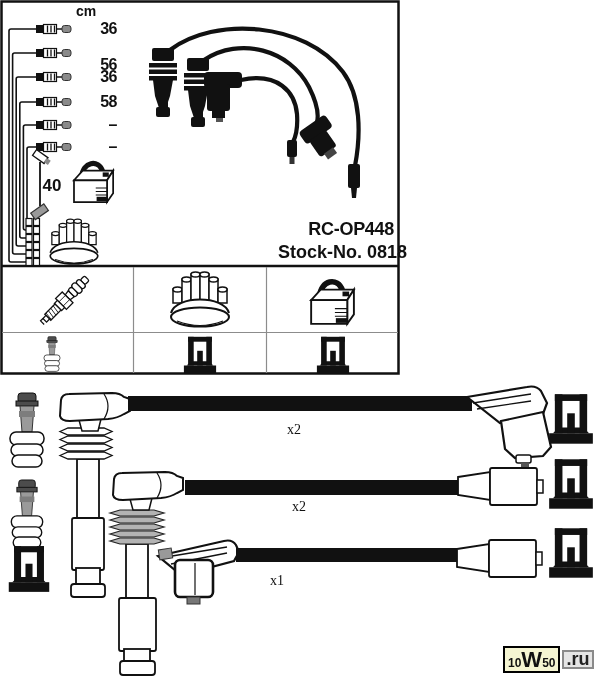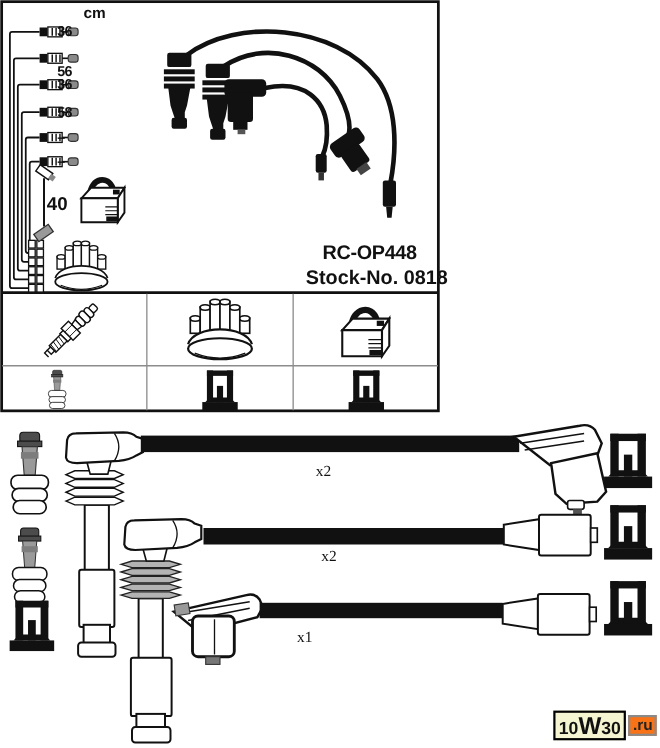--- a/index.html
+++ b/index.html
@@ -1,29 +1,29 @@
 <!DOCTYPE html>
 <html><head>
 <meta charset="utf-8">
 <style>
   html,body{margin:0;padding:0;background:#fff;}
   #stage{position:relative;width:600px;height:680px;background:#fff;overflow:hidden;
          font-family:"Liberation Sans",sans-serif;color:#111;}
   #art{position:absolute;left:0;top:0;}
   .txt{position:absolute;font-weight:bold;color:#111;white-space:nowrap;}
-  .len{left:52px;width:36px;text-align:left;font-size:13px;line-height:20px;letter-spacing:-0.5px;}
+  .len{left:81px;width:36px;text-align:right;font-size:16px;line-height:20px;letter-spacing:-0.5px;}
   .qty{font-family:"Liberation Serif",serif;font-weight:normal;font-size:14px;
        width:44px;text-align:left;line-height:26px;}
   #wm{position:absolute;left:503px;top:646px;display:flex;align-items:center;}
   #wm .main{display:flex;align-items:baseline;border:2px solid #000;background:#f5f5d2;
             padding:0 3px;height:23px;}
-  #wm .main .n{font-size:16px;font-weight:bold;line-height:23px;}
+  #wm .main .n{font-size:12px;font-weight:bold;line-height:23px;}
   #wm .main .bigw{font-size:22px;font-weight:bold;line-height:23px;}
-  #wm .ru{margin-left:2px;border:2px solid #8a8a8a;background:#f97316;color:#222;
-          font-size:14px;font-weight:bold;line-height:15px;padding:0 2px;height:15px;}
+  #wm .ru{margin-left:2px;border:2px solid #8a8a8a;background:#e5e5e5;color:#222;
+          font-size:18px;font-weight:bold;line-height:15px;padding:0 2px;height:15px;}
 </style>
 </head>
 <body>
 
 <div id="stage">
 
 <svg id="art" width="600" height="680" viewBox="0 0 600 680">
   <defs>
 
     <g id="terminal">
@@ -266,29 +266,29 @@
 
 <div class="txt len" style="top:19px;">36</div>
 <div class="txt len" style="top:43px;margin-top:12px;">56</div>
 <div class="txt len" style="top:67px;">36</div>
 <div class="txt len" style="top:92px;">58</div>
 <div class="txt len" style="top:115px;">–</div>
 <div class="txt len" style="top:137px;">–</div>
 
 <div class="txt" style="left:38px;top:176px;width:28px;text-align:center;font-size:17px;">40</div>
 
-<div class="txt" style="left:278px;top:219px;width:116px;text-align:center;font-size:18px;letter-spacing:-0.3px;">RC-OP448</div>
+<div class="txt" style="left:278px;top:219px;width:116px;text-align:right;font-size:18px;letter-spacing:-0.3px;">RC-OP448</div>
 <div class="txt" style="left:278px;top:242px;width:116px;text-align:right;font-size:18px;">Stock-No. 0818</div>
 
 <div class="txt qty" style="left:287px;top:417px;">x2</div>
 <div class="txt qty" style="left:292px;top:494px;">x2</div>
 <div class="txt qty" style="left:270px;top:568px;">x1</div>
 
 <div id="wm">
   <span class="main">
     <span class="n">10</span>
         <span class="bigw">W</span>
-        <span class="n">30</span>
+        <span class="n">50</span>
   </span>
   <span class="ru">.ru</span>
 </div>
 
 </div>
 
 </body></html>

